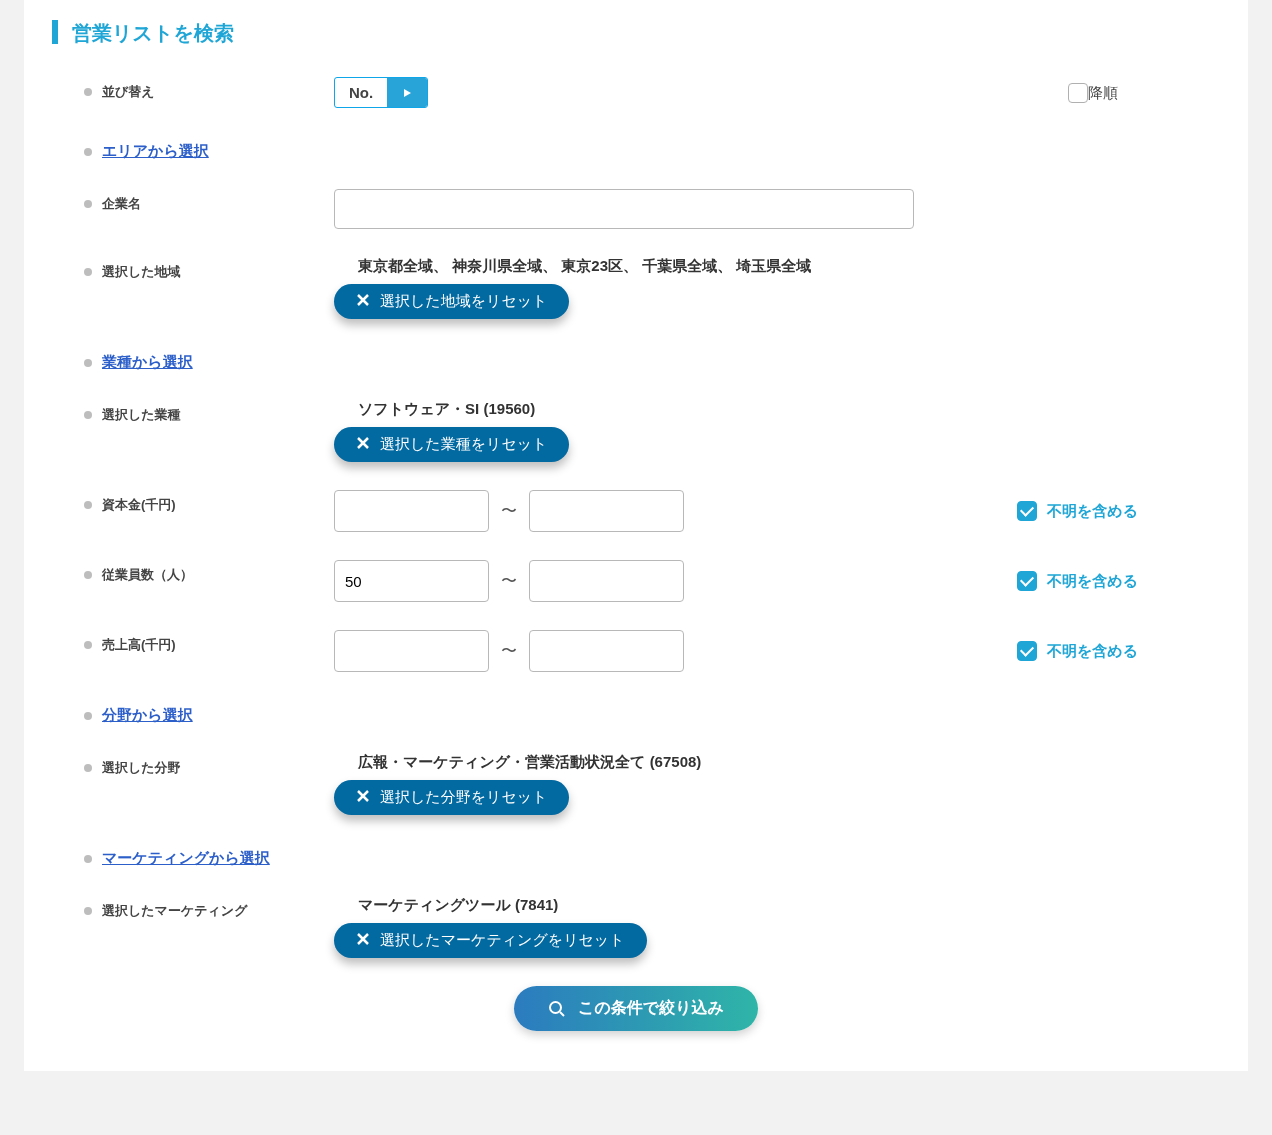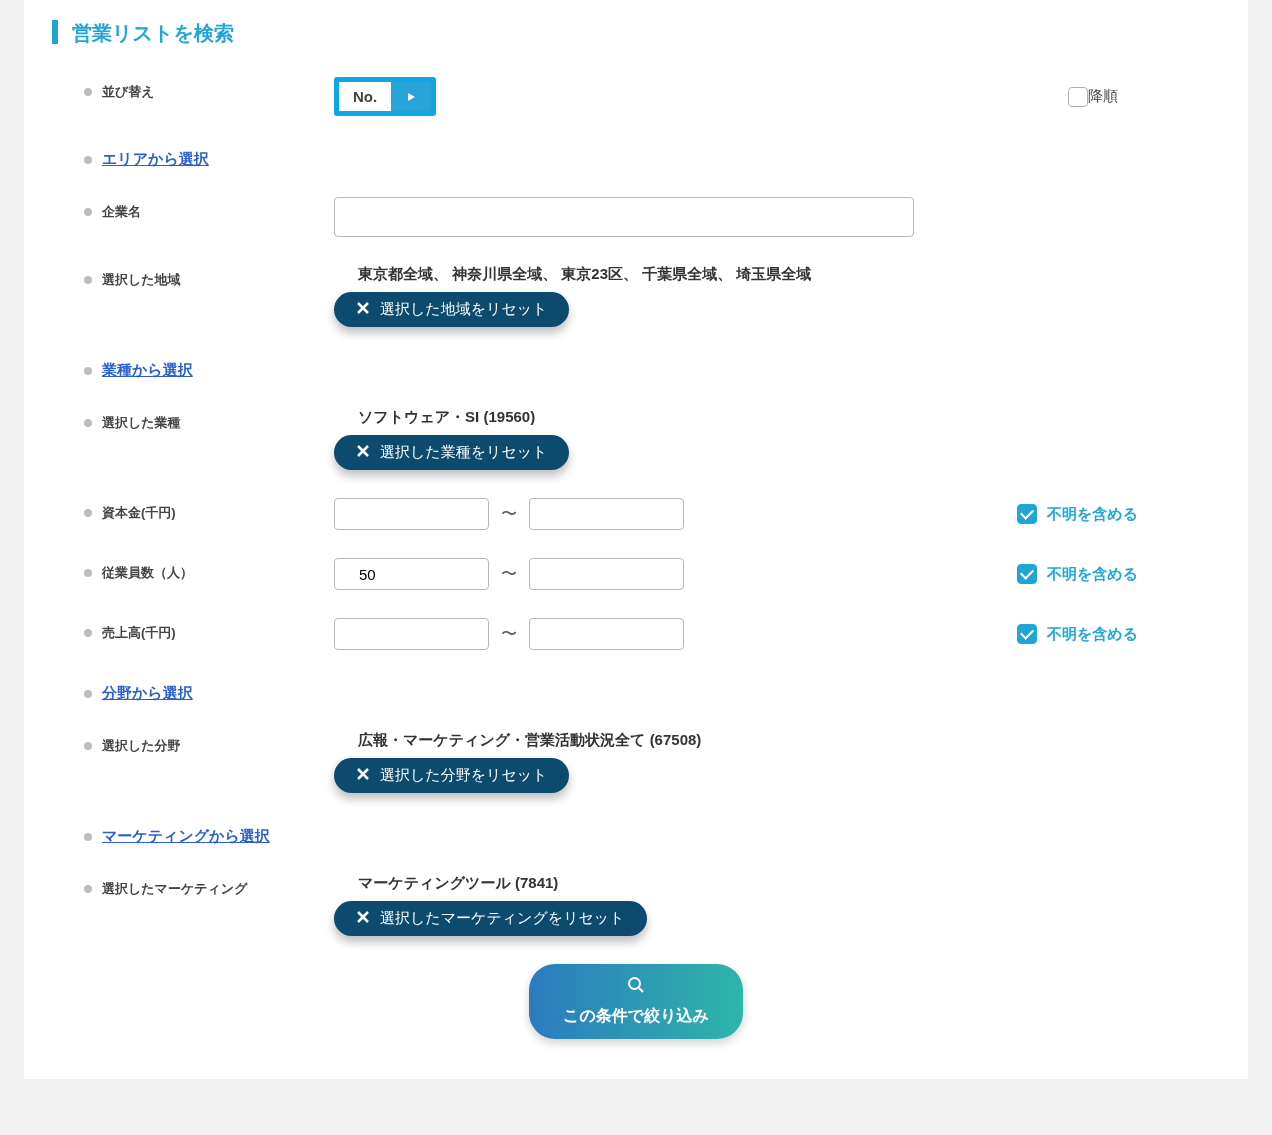--- a/index.html
+++ b/index.html
@@ -68,21 +68,21 @@
     flex: 1;
     display: flex;
     flex-direction: column;
   }
   .sort-row {
     display: flex;
     align-items: center;
     width: 100%;
   }
   .sort-box {
-    border: 5px solid #0ea5e9;
+    border: 1px solid #0ea5e9;
     border-radius: 3px;
     display: inline-flex;
     align-items: stretch;
     overflow: hidden;
   }
   .sort-value {
     padding: 6px 14px;
     font-size: 15px;
     font-weight: 600;
     color: #444;
@@ -94,21 +94,21 @@
     width: 40px;
     display: flex;
     align-items: center;
     justify-content: center;
     cursor: pointer;
   }
   .sort-btn svg { fill: #fff; }
   .desc-box {
     margin-left: auto;
     display: flex;
-    align-items: center;
+    align-items: flex-end;
     gap: 0;
     padding-right: 70px;
   }
   .checkbox {
     width: 20px;
     height: 20px;
     border: 1.5px solid #b0b0b0;
     border-radius: 4px;
     display: inline-flex;
     align-items: center;
@@ -140,43 +140,43 @@
   .selected-text {
     font-size: 15px;
     color: #333;
     font-weight: 600;
     margin-bottom: 8px;
     margin-left: 24px;
   }
   .reset-btn {
     display: inline-flex;
     align-items: center;
-    background: #0c4a6e;
+    background: #0369a1;
     color: #fff;
     border-radius: 22px;
     padding: 8px 22px;
     font-size: 15px;
     font-weight: 500;
     cursor: pointer;
     gap: 10px;
     width: fit-content;
     box-shadow: 0 6px 10px rgba(0,0,0,0.25);
   }
   .reset-btn .x-icon svg { stroke: #fff; stroke-width: 2.5; }
   .range-row {
     display: flex;
     align-items: center;
     width: 100%;
   }
   .range-input {
     width: 155px;
-    height: 32px;
+    height: 42px;
     border: 1px solid #b8b8b8;
     border-radius: 4px;
-    padding: 0 24px;
+    padding: 0 10px;
     font-size: 15px;
   }
   .tilde {
     margin: 0 12px;
     font-size: 16px;
     color: #555;
   }
   .unknown-box {
     margin-left: auto;
     display: flex;
@@ -199,21 +199,20 @@
     align-items: center;
     gap: 12px;
     background: linear-gradient(to right, #2B7BBF, #2FB5A8);
     color: #fff;
     border-radius: 26px;
     padding: 12px 34px;
     font-size: 16px;
     font-weight: 600;
     cursor: pointer;
     box-shadow: 0 4px 10px rgba(0,0,0,0.18);
-    flex-direction: column;
   }
   .submit-btn svg { stroke: #fff; stroke-width: 2; fill: none; }
 </style>
 </head>
 <body>
 
 <div class="panel">
   <div class="title-bar">
     <div class="title-accent"></div>
     <div class="title-text">営業リストを検索</div>

